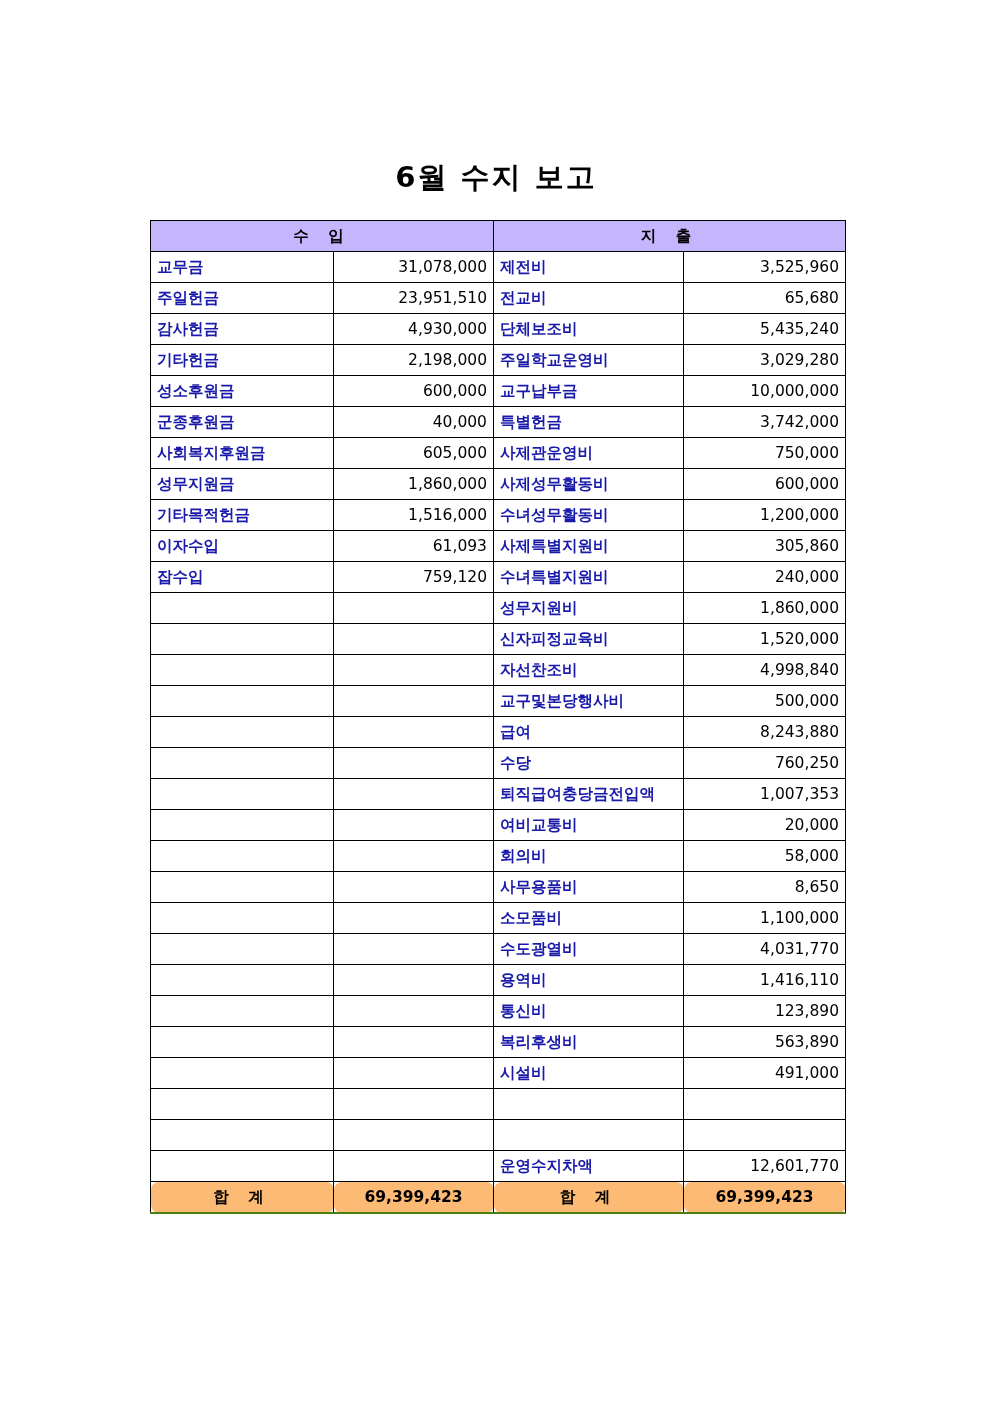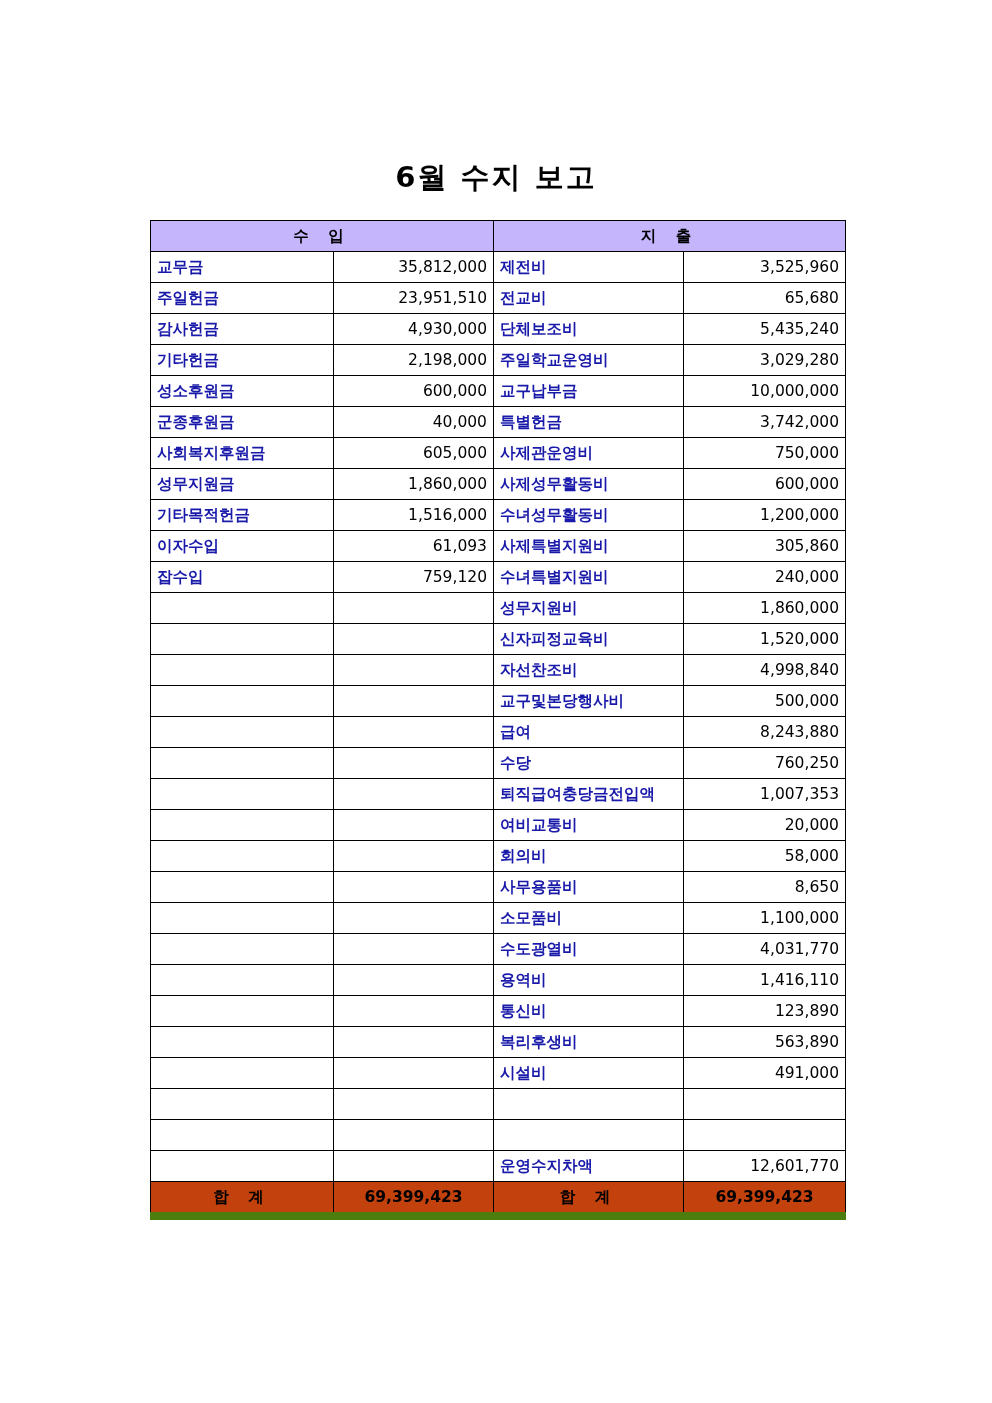--- a/index.html
+++ b/index.html
@@ -72,23 +72,24 @@
     font-size: 15.5px;
   }
   .amt-cell {
     color: #000000;
     text-align: right;
     font-size: 15.5px;
     font-weight: normal;
     padding-right: 8px;
   }
   .total-row td {
-    background: #c2410c;
-    border-bottom: 8px solid #4d7c0f;
-    font-weight: bold;
+    background: #fdba74;
+    border-bottom: 2px solid #4d7c0f;
+    font-weight: bold;
+    border-radius: 8px;
   }
   .total-label {
     text-align: center;
     color: #000000;
     letter-spacing: 7px;
     font-weight: bold;
   }
   .total-amt {
     text-align: center;
     color: #000000;
@@ -113,21 +114,21 @@
     </colgroup>
     <thead>
       <tr>
         <th class="hdr" colspan="2">수 입</th>
         <th class="hdr" colspan="2">지 출</th>
       </tr>
     </thead>
     <tbody id="ledger-body">
         <tr>
           <td class="label-cell">교무금</td>
-          <td class="amt-cell">35,812,000</td>
+          <td class="amt-cell">31,078,000</td>
           <td class="label-cell">제전비</td>
           <td class="amt-cell">3,525,960</td>
         </tr>
         <tr>
           <td class="label-cell">주일헌금</td>
           <td class="amt-cell">23,951,510</td>
           <td class="label-cell">전교비</td>
           <td class="amt-cell">65,680</td>
         </tr>
         <tr>

